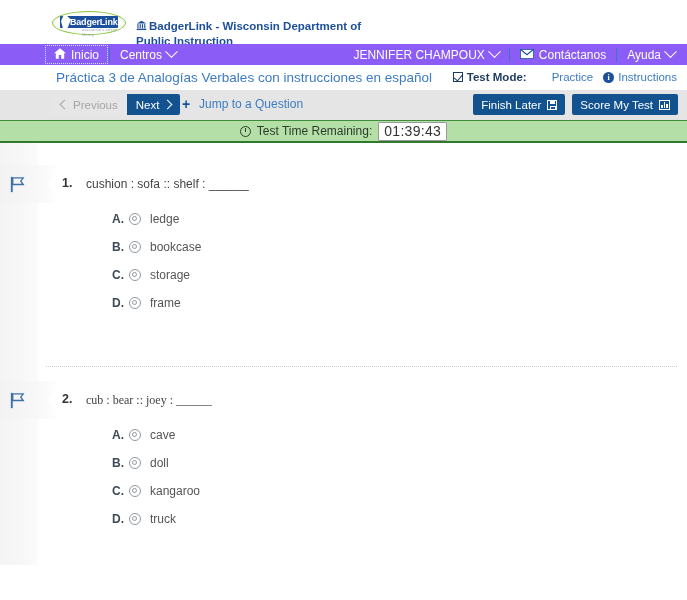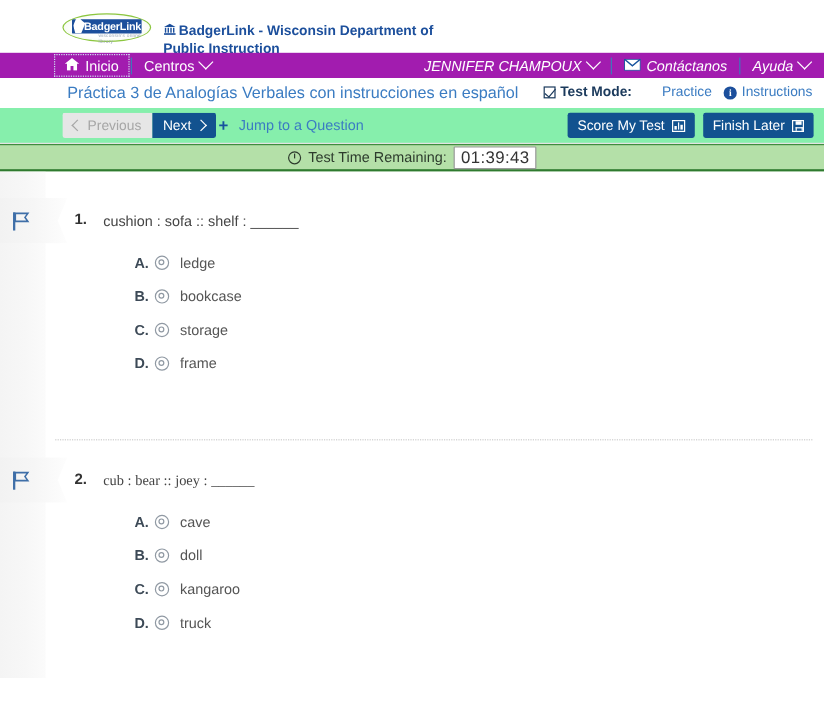--- a/index.html
+++ b/index.html
@@ -106,38 +106,37 @@
   .ebsco-lex .reg {
     font-size: 9px;
     vertical-align: super;
     color: #8f9499;
   }
 
   
   .navbar {
     position: relative;
     height: 21px;
-    background: #a21caf;
+    background: #8b5cf6;
     color: #ffffff;
     font-size: 12px;
   }
   .nav-left {
     position: absolute;
     left: 44px; top: 0;
     display: flex;
     align-items: center;
     height: 21px;
   }
   .nav-right {
     position: absolute;
     right: 2px; top: 0;
     display: flex;
     align-items: center;
     height: 21px;
-    font-style: italic;
   }
   .nav-item {
     display: flex;
     align-items: center;
     gap: 5px;
     height: 21px;
     padding: 0 10px;
     color: #ffffff;
     white-space: nowrap;
     cursor: pointer;
@@ -228,21 +227,21 @@
     font-weight: bold;
     line-height: 11px;
     text-align: center;
     font-family: "Liberation Serif", serif;
   }
 
   
   .toolbar {
     position: relative;
     height: 29px;
-    background: #86efac;
+    background: #e5e5e5;
     border-bottom: 1px solid #e3e3e3;
   }
   .prevnext {
     position: absolute;
     left: 52px;
     top: 4px;
     display: flex;
     height: 21px;
     border-radius: 2px;
     overflow: hidden;
@@ -592,31 +591,31 @@
     </div>
   </div>
 
   <div class="jump">
     <span class="plus-icon">+</span>
     <span>Jump to a Question</span>
   </div>
 
   <div class="tool-right">
     <div class="btn-blue">
+      <span>Finish Later</span>
+      <span class="save-icon"></span>
+    </div>
+    <div class="btn-blue">
       <span>Score My Test</span>
       <span class="chart-icon">
         <i style="height:3px"></i>
           <i style="height:6px"></i>
           <i style="height:4px"></i>
       </span>
     </div>
-    <div class="btn-blue">
-      <span>Finish Later</span>
-      <span class="save-icon"></span>
-    </div>
   </div>
 </div>
 
 <div class="timerbar">
   <span class="clock-icon"></span>
   <span>Test Time Remaining:</span>
   <span class="timer-value">01:39:43</span>
 </div>
 
 <div class="content">

